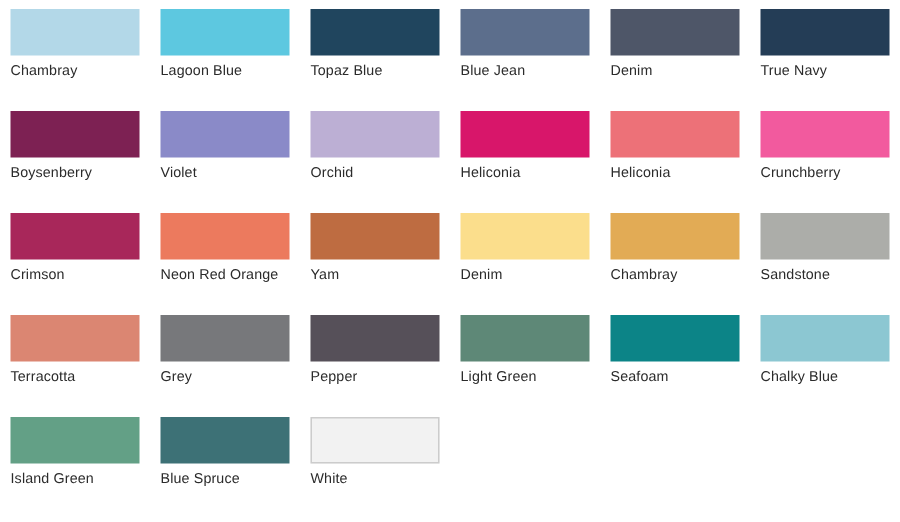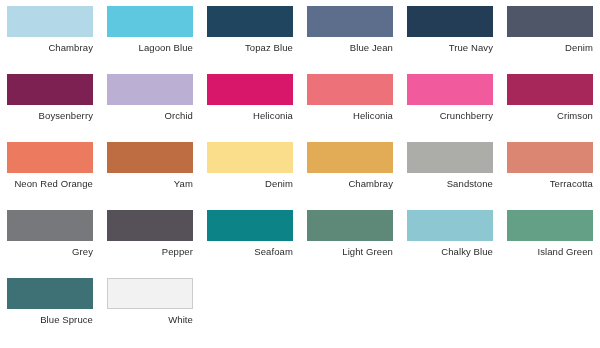--- a/index.html
+++ b/index.html
@@ -22,21 +22,21 @@
     grid-template-columns: repeat(6, 86px);
     grid-auto-rows: 68px;
     column-gap: 14px;
     row-gap: 0px;
   }
   .swatch-cell {
     width: 86px;
     height: 68px;
     display: flex;
     flex-direction: column;
-    align-items: flex-end;
+    align-items: flex-start;
   }
   .swatch-chip {
     width: 86px;
     height: 31px;
     box-sizing: border-box;
     flex: 0 0 auto;
   }
   .swatch-chip.bordered {
     border: 1px solid #cccccc;
   }
@@ -64,30 +64,34 @@
     </div>
     <div class="swatch-cell">
       <div class="swatch-chip" style="background-color: rgb(32, 69, 94);"></div>
       <div class="swatch-label">Topaz Blue</div>
     </div>
     <div class="swatch-cell">
       <div class="swatch-chip" style="background-color: rgb(92, 110, 140);"></div>
       <div class="swatch-label">Blue Jean</div>
     </div>
     <div class="swatch-cell">
+      <div class="swatch-chip" style="background-color: rgb(78, 86, 104);"></div>
+      <div class="swatch-label">Denim</div>
+    </div>
+    <div class="swatch-cell">
       <div class="swatch-chip" style="background-color: rgb(36, 61, 86);"></div>
       <div class="swatch-label">True Navy</div>
     </div>
     <div class="swatch-cell">
-      <div class="swatch-chip" style="background-color: rgb(78, 86, 104);"></div>
-      <div class="swatch-label">Denim</div>
+      <div class="swatch-chip" style="background-color: rgb(125, 33, 83);"></div>
+      <div class="swatch-label">Boysenberry</div>
     </div>
     <div class="swatch-cell">
-      <div class="swatch-chip" style="background-color: rgb(125, 33, 83);"></div>
-      <div class="swatch-label">Boysenberry</div>
+      <div class="swatch-chip" style="background-color: rgb(138, 138, 200);"></div>
+      <div class="swatch-label">Violet</div>
     </div>
     <div class="swatch-cell">
       <div class="swatch-chip" style="background-color: rgb(188, 175, 212);"></div>
       <div class="swatch-label">Orchid</div>
     </div>
     <div class="swatch-cell">
       <div class="swatch-chip" style="background-color: rgb(216, 22, 106);"></div>
       <div class="swatch-label">Heliconia</div>
     </div>
     <div class="swatch-cell">
@@ -128,26 +132,26 @@
     </div>
     <div class="swatch-cell">
       <div class="swatch-chip" style="background-color: rgb(119, 120, 123);"></div>
       <div class="swatch-label">Grey</div>
     </div>
     <div class="swatch-cell">
       <div class="swatch-chip" style="background-color: rgb(86, 80, 89);"></div>
       <div class="swatch-label">Pepper</div>
     </div>
     <div class="swatch-cell">
+      <div class="swatch-chip" style="background-color: rgb(94, 136, 119);"></div>
+      <div class="swatch-label">Light Green</div>
+    </div>
+    <div class="swatch-cell">
       <div class="swatch-chip" style="background-color: rgb(12, 132, 135);"></div>
       <div class="swatch-label">Seafoam</div>
-    </div>
-    <div class="swatch-cell">
-      <div class="swatch-chip" style="background-color: rgb(94, 136, 119);"></div>
-      <div class="swatch-label">Light Green</div>
     </div>
     <div class="swatch-cell">
       <div class="swatch-chip" style="background-color: rgb(140, 199, 210);"></div>
       <div class="swatch-label">Chalky Blue</div>
     </div>
     <div class="swatch-cell">
       <div class="swatch-chip" style="background-color: rgb(99, 160, 134);"></div>
       <div class="swatch-label">Island Green</div>
     </div>
     <div class="swatch-cell">

